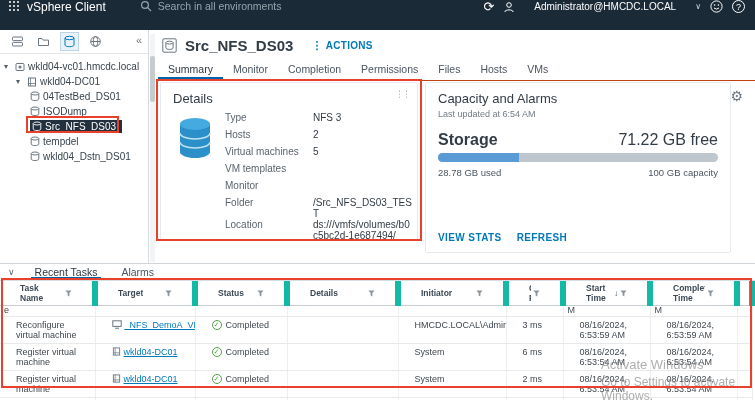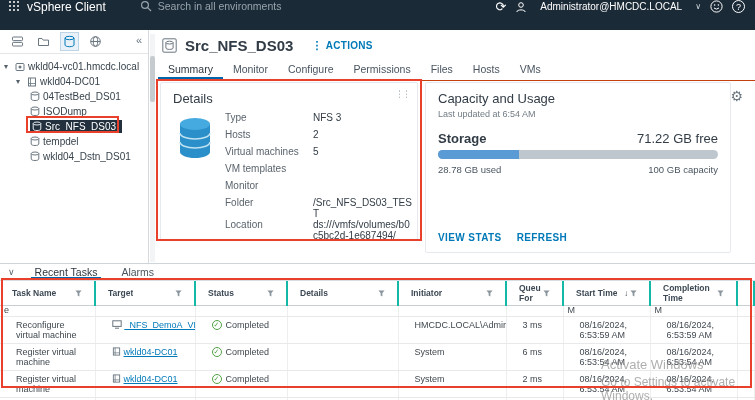--- a/index.html
+++ b/index.html
@@ -14,21 +14,21 @@
   
   .topbar { position:absolute; left:0; top:0; width:755px; height:30px;
     background:#1b2a37; display:flex; align-items:flex-start; color:#fff; z-index:5; }
   .appgrid { margin-left:8px; }
   .brand { font-size:12px; margin-left:7px; white-space:nowrap; }
   .search { display:flex; align-items:center; gap:6px; margin-left:34px;
     color:#97a4ad; font-size:10.5px; cursor:text; }
   .top-right { margin-left:auto; display:flex; align-items:center; gap:9px;
     margin-right:10px; font-size:10px; }
   .glyph-refresh { font-size:13px; line-height:13px; cursor:pointer; }
-  .user-wrap { display:flex; align-items:center; gap:13px; cursor:pointer; }
+  .user-wrap { display:flex; align-items:center; gap:19px; cursor:pointer; }
   .caret { font-size:8px; color:#cfd6db; }
   .help-circle { width:13px; height:13px; border:1px solid #fff; border-radius:50%;
     font-size:9px; display:flex; align-items:center; justify-content:center; cursor:pointer; }
 
   
   .sidebar { position:absolute; left:0; top:30px; width:149px; height:233px;
     background:#fff; border-right:1px solid #d6dade; }
   .inv-bar { height:24px; display:flex; align-items:center; gap:9px;
     padding-left:9px; border-bottom:1px solid #e4e7ea; position:relative; }
   .inv-icon { width:17px; height:17px; display:flex; align-items:center;
@@ -69,41 +69,41 @@
   .details-card { left:4px; top:52px; width:258px; height:158px; }
   .db-icon { position:absolute; left:15px; top:33px; }
   .detail-rows { position:absolute; left:64px; top:29px; right:5px; font-size:10px; }
   .detail-row { display:flex; min-height:17px; }
   .dlabel { width:88px; color:#5a646d; flex:none; }
   .dvalue { flex:1; color:#323c46; word-break:break-all; }
 
   .capacity-card { left:269px; top:52px; width:306px; height:171px; }
   .updated { font-size:9px; color:#727c85; padding:3px 0 0 12px; }
   .cap-body { padding:12px 12px 0 12px; }
-  .storage-row { display:flex; justify-content:space-between; font-size:13px; color:#323c46; }
+  .storage-row { display:flex; justify-content:space-between; font-size:16px; color:#323c46; }
   .storage-label { font-weight:700; }
   .bar { height:9px; background:#bfc7ce; border-radius:5px; margin-top:4px; overflow:hidden; }
   .bar-used { height:100%; background:#5b9bd5; }
   .cap-row { display:flex; justify-content:space-between; font-size:9.5px;
     color:#4a5560; margin-top:5px; }
   .cap-links { position:absolute; left:12px; bottom:9px; display:flex; gap:15px;
     font-size:10px; font-weight:700; color:#0079b8; letter-spacing:.4px; }
   .cap-links span { cursor:pointer; }
 
   
   .tasks { position:absolute; left:0; top:263px; width:755px; height:137px;
     background:#fff; border-top:1px solid #cfd4d9; }
   .tasks-tabbar { height:17px; display:flex; align-items:stretch; gap:16px;
     padding-left:8px; border-bottom:1px solid #d8dde3; font-size:10.5px; color:#4a5560; }
   .tasks-chevron { font-size:9px; color:#5a646d; align-self:center; cursor:pointer; }
   .ttab { display:flex; align-items:center; padding:0 4px; cursor:pointer; }
   .ttab.active { color:#2e3740; box-shadow: inset 0 -3px 0 #0065ab; }
   table.tasks-table { border-collapse:collapse; table-layout:fixed; width:755px; }
   .tasks-table th { font-size:8.5px; font-weight:700; color:#3c4854; text-align:left;
-    padding:2px 12px; height:16px; border-right:2px solid #14b8a6;
+    padding:2px 20px; height:16px; border-right:6px solid #14b8a6;
     border-bottom:1px solid #c9ced3; vertical-align:middle; cursor:pointer; }
   .thc { display:flex; align-items:center; justify-content:space-between; gap:2px; }
   .thc .lbl { overflow:hidden; }
   .sort-arrow { font-size:8px; color:#3c4854; margin-left:auto; }
   .tasks-table td { font-size:9px; line-height:10px; color:#40484f; padding:3px 16px;
     border-right:1px solid #eceef0; border-bottom:1px solid #e7e9eb;
     vertical-align:top; overflow:hidden; }
   tr.partial td { padding:0 4px 1px; height:10px; line-height:9px; }
   tr.trow { cursor:pointer; } tr.trow td { height:19px; }
   .tcell { display:flex; align-items:flex-start; gap:3px; }
@@ -292,21 +292,21 @@
     <span class="obj-title">Src_NFS_DS03</span>
     <span class="actions">
       <span class="dots">⋮</span>
       <span>ACTIONS</span>
     </span>
   </div>
 
   <div class="tabs">
     <span class="tab active">Summary</span>
     <span class="tab">Monitor</span>
-    <span class="tab">Configure</span>
+    <span class="tab">Completion</span>
     <span class="tab">Permissions</span>
     <span class="tab">Files</span>
     <span class="tab">Hosts</span>
     <span class="tab">VMs</span>
   </div>
   <span class="gear">⚙</span>
 
   <section class="card details-card">
     <div class="card-title">Details</div>
     <span class="drag">⋮⋮</span>
@@ -343,21 +343,21 @@
         <span class="dvalue">/Src_NFS_DS03_TEST</span>
       </div>
       <div class="detail-row">
         <span class="dlabel">Location</span>
         <span class="dvalue">ds:///vmfs/volumes/b0c5bc2d-1e687494/</span>
       </div>
     </div>
   </section>
 
   <section class="card capacity-card">
-    <div class="card-title">Capacity and Usage</div>
+    <div class="card-title">Capacity and Alarms</div>
     <div class="updated">Last updated at 6:54 AM</div>
     <div class="cap-body">
       <div class="storage-row">
         <span class="storage-label">Storage</span>
         <span>71.22 GB free</span>
       </div>
       <div class="bar">
         <div class="bar-used" style="width: 28.78%;"></div>
       </div>
       <div class="cap-row">

